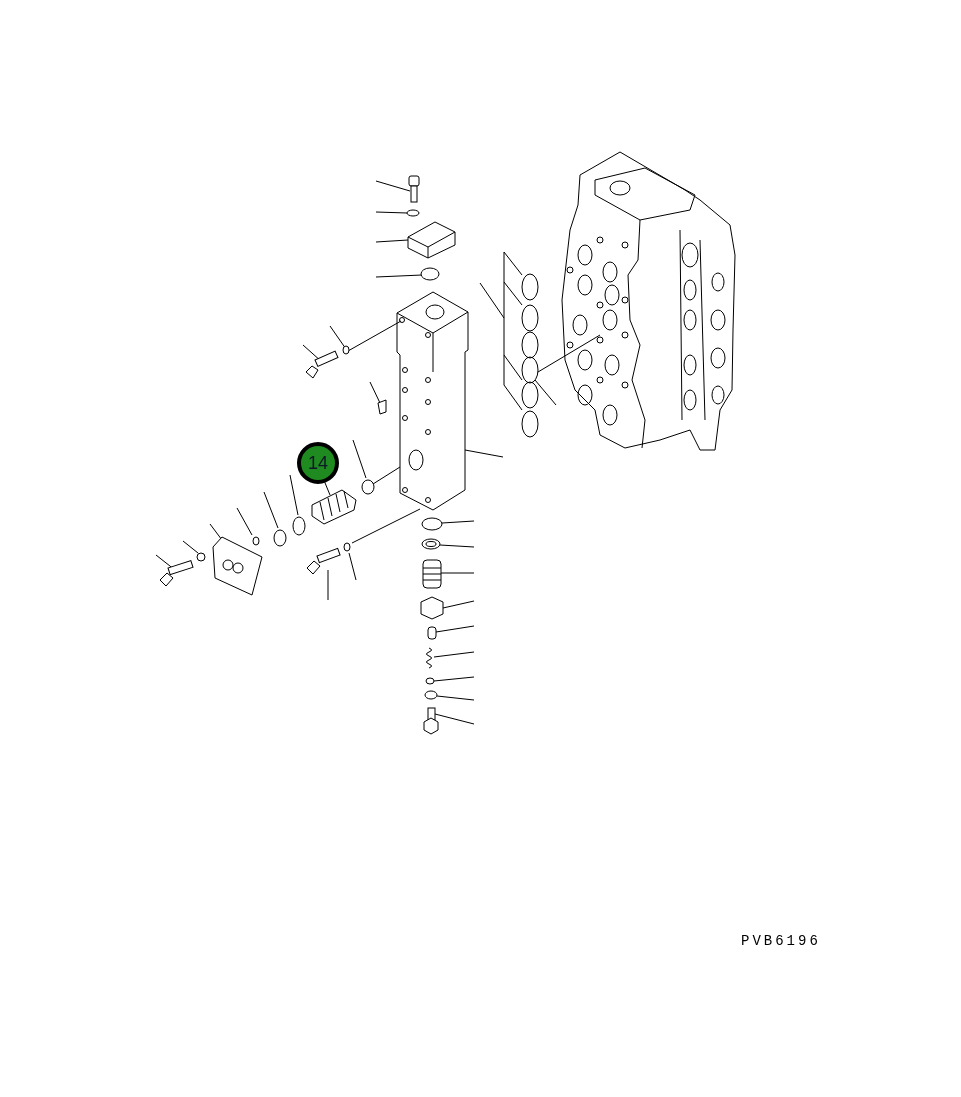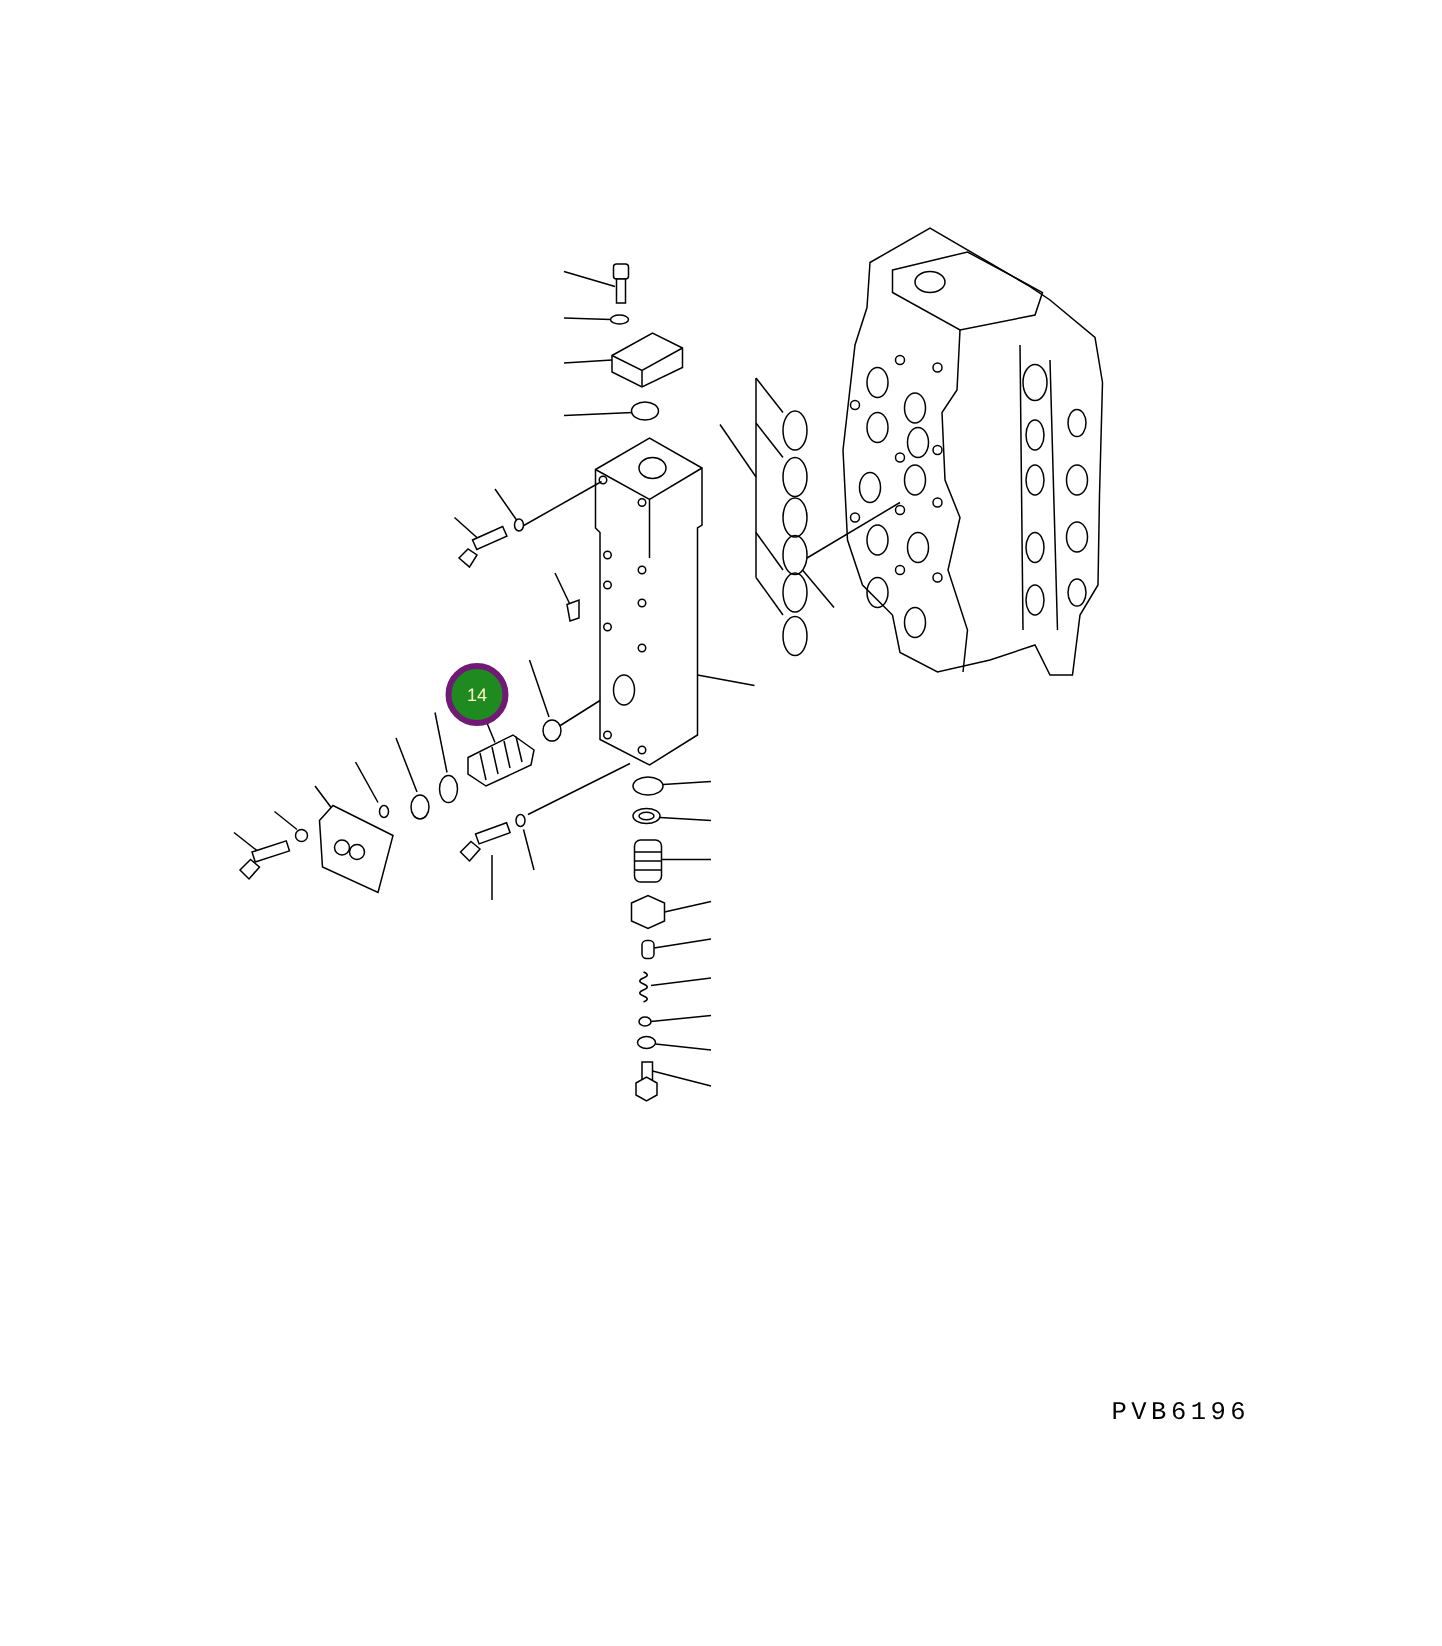--- a/index.html
+++ b/index.html
@@ -1,21 +1,21 @@
 <!DOCTYPE html>
 <html><head>
 <meta charset="utf-8">
 <style>
   html, body { margin: 0; padding: 0; background: #ffffff; }
   body { width: 961px; height: 1097px; position: relative; overflow: hidden; font-family: "Liberation Sans", sans-serif; }
   #diagram { position: absolute; left: 0; top: 0; width: 961px; height: 1097px; }
   .ln { stroke: #000; stroke-width: 1; fill: none; }
   .pt { stroke: #000; stroke-width: 1; fill: #fff; }
-  .callout { position: absolute; left: 297px; top: 442px; width: 42px; height: 42px; border-radius: 50%; background: #1f8a1f; border: 4px solid #701a75; box-sizing: border-box; color: #fef9c3; font-family: "Liberation Sans", sans-serif; font-size: 12px; display: flex; align-items: center; justify-content: center; cursor: pointer; }
-  .figcode { position: absolute; left: 741px; top: 933px; font-family: "Liberation Mono", monospace; font-size: 17px; letter-spacing: 3px; color: #000; }
+  .callout { position: absolute; left: 297px; top: 442px; width: 42px; height: 42px; border-radius: 50%; background: #1f8a1f; border: 4px solid #000000; box-sizing: border-box; color: #0f172a; font-family: "Liberation Sans", sans-serif; font-size: 18px; display: flex; align-items: center; justify-content: center; cursor: pointer; }
+  .figcode { position: absolute; left: 741px; top: 933px; font-family: "Liberation Mono", monospace; font-size: 14px; letter-spacing: 3px; color: #000; }
 </style>
 </head>
 <body>
 
 <svg id="diagram" viewBox="0 0 961 1097" xmlns="http://www.w3.org/2000/svg">
 
   <g>
     <path class="pt" d="M580,175 L620,152 L685,190 L700,200 L730,225 L735,255 L733,330 L732,390 L720,410 L715,450 L700,450 L690,430 L660,440 L625,448 L600,435 L595,410 L575,390 L565,360 L562,300 L570,230 L578,205 Z"></path>
     <path class="ln" d="M595,180 L645,168 L695,195 L690,210 L640,220 L595,195 Z"></path>
     <path class="ln" d="M640,220 L638,260 L628,275 L630,320 L640,345 L632,380 L645,420 L642,448"></path>

